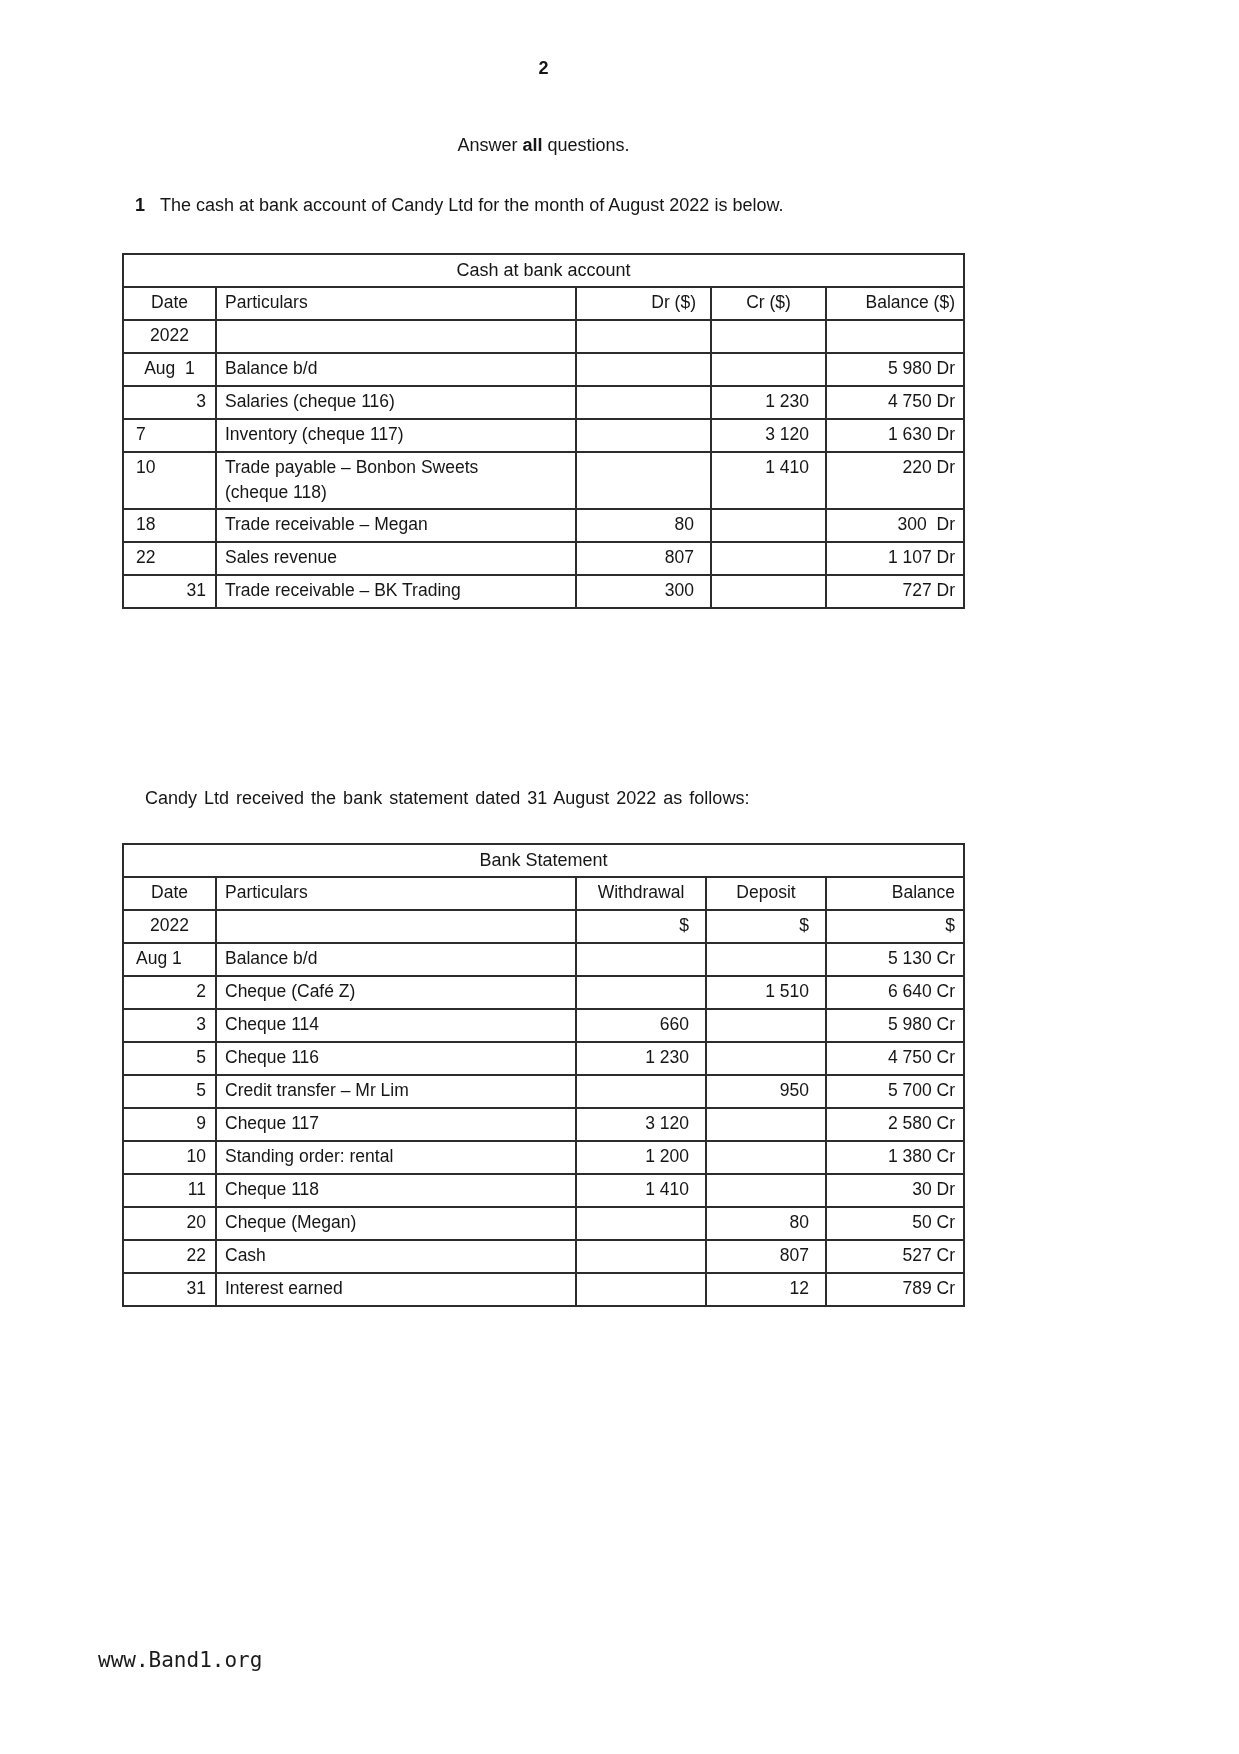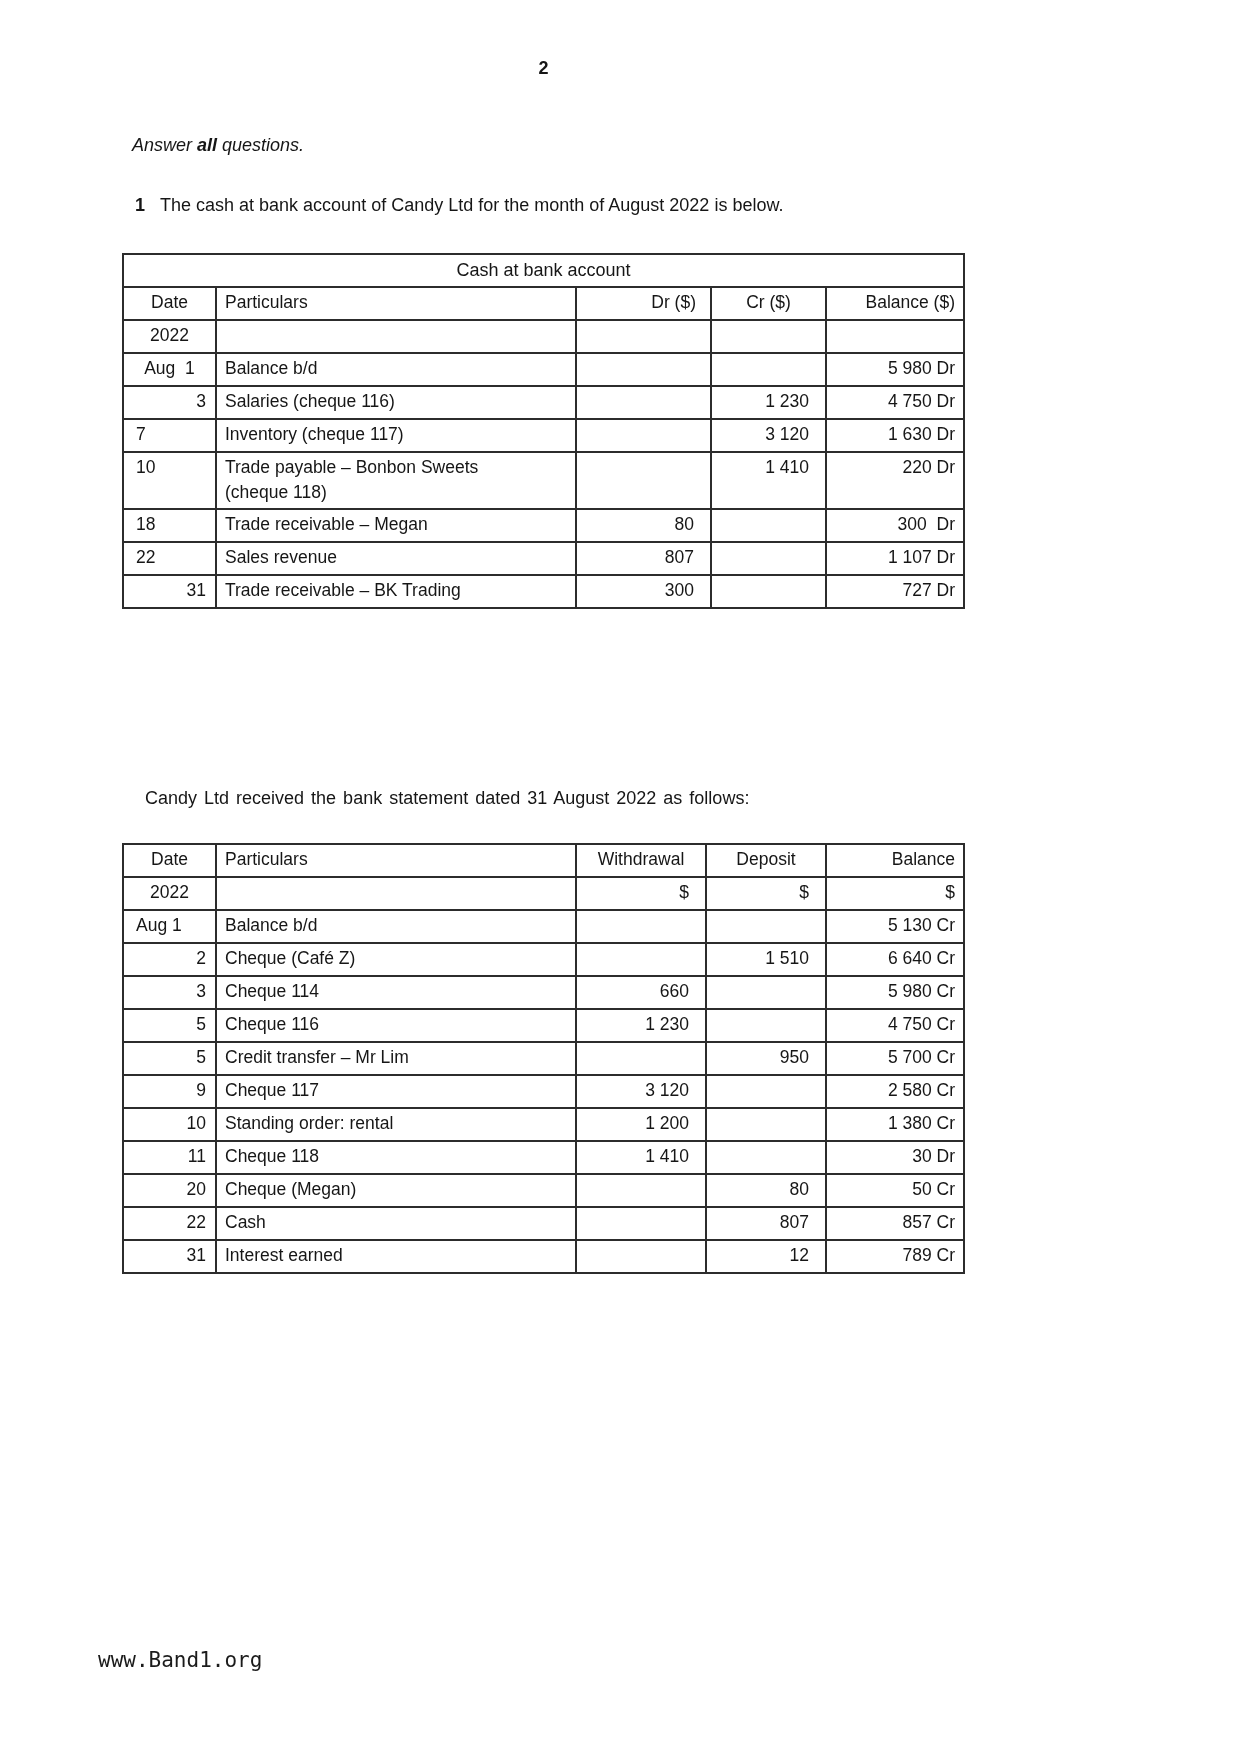--- a/index.html
+++ b/index.html
@@ -10,22 +10,22 @@
     font-family:"Liberation Sans", sans-serif;
     color:#161616;
     overflow:hidden;
   }
   .content{position:absolute;left:122px;top:0;width:843px;}
   .page-number{
     position:absolute;top:58px;left:0;width:100%;
     text-align:center;font-weight:bold;font-size:18px;
   }
   .instruction{
-    position:absolute;top:135px;left:10px;width:100%;
-    font-size:18px;font-style:italic;
+    position:absolute;top:135px;left:0;width:100%;
+    text-align:center;font-size:18px;
   }
   .instruction b{font-weight:bold;}
   .question{
     position:absolute;top:195px;left:13px;width:820px;
     font-size:18px;display:flex;gap:15px;
   }
   .qnum{font-weight:bold;}
   .between{
     position:absolute;top:788px;left:23px;width:820px;
     font-size:18px;word-spacing:2px;
@@ -183,20 +183,23 @@
     <table id="bank-statement">
       <colgroup>
         <col style="width:93px">
           <col style="width:360px">
           <col style="width:130px">
           <col style="width:120px">
           <col>
       </colgroup>
     <tbody>
           <tr>
+            <td colspan="5" class="t-title">Bank Statement</td>
+          </tr>
+          <tr>
             <td class="hc hc0">Date</td>
             <td class="hc hc1">Particulars</td>
             <td class="hc hc2">Withdrawal</td>
             <td class="hc hc3">Deposit</td>
             <td class="hc hc4">Balance</td>
           </tr>
           <tr>
             <td class="c-date a-center">2022</td>
             <td class="c-part">
               <div></div>
@@ -286,21 +289,21 @@
             <td class="c-amt">80</td>
             <td class="c-bal">50 Cr</td>
           </tr>
           <tr>
             <td class="c-date a-right">22</td>
             <td class="c-part">
               <div>Cash</div>
             </td>
             <td class="c-amt"></td>
             <td class="c-amt">807</td>
-            <td class="c-bal">857 Cr</td>
+            <td class="c-bal">527 Cr</td>
           </tr>
           <tr>
             <td class="c-date a-right">31</td>
             <td class="c-part">
               <div>Interest earned</div>
             </td>
             <td class="c-amt"></td>
             <td class="c-amt">12</td>
             <td class="c-bal">789 Cr</td>
           </tr>

